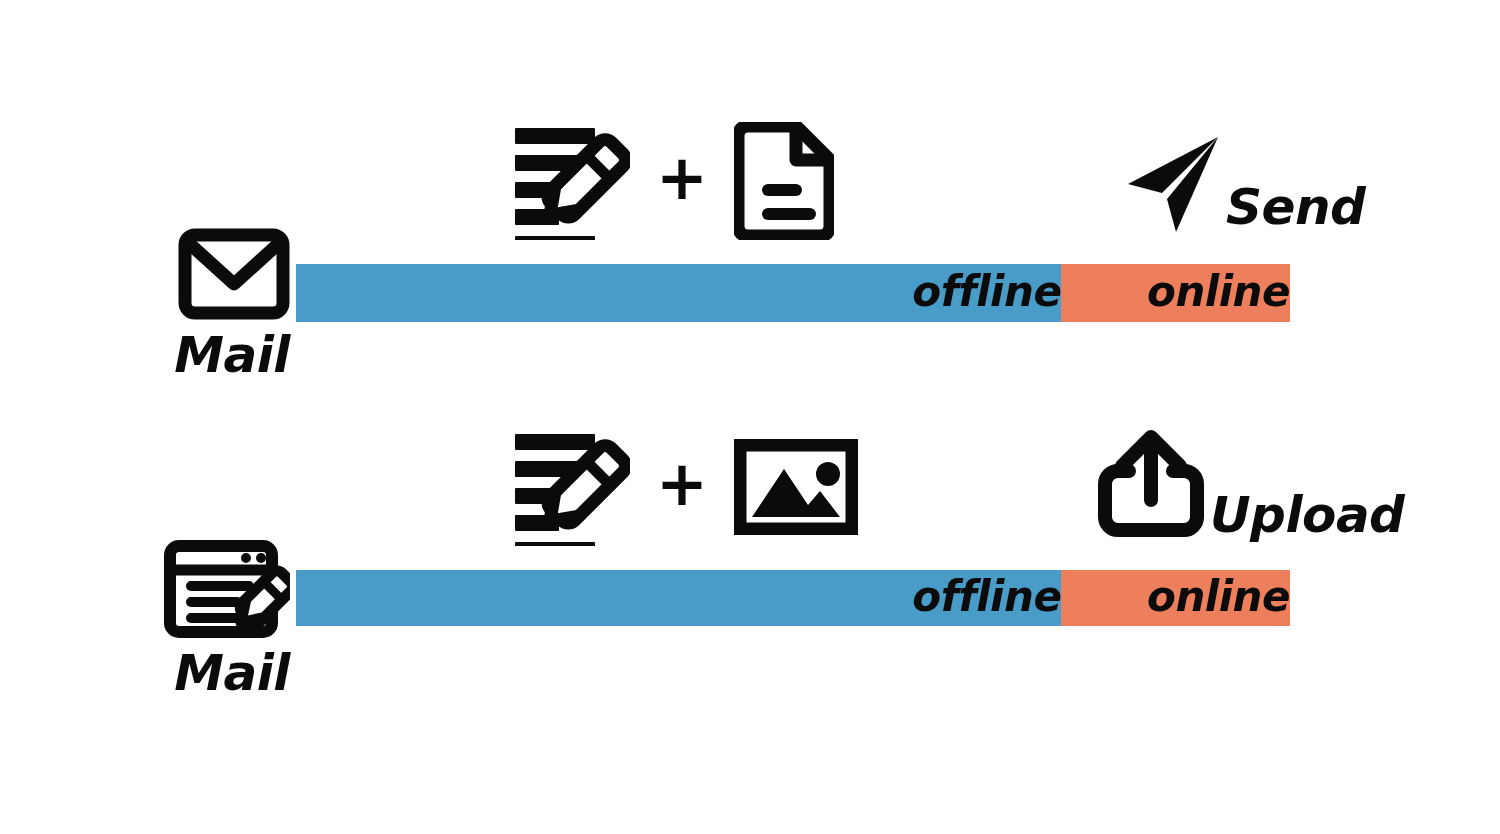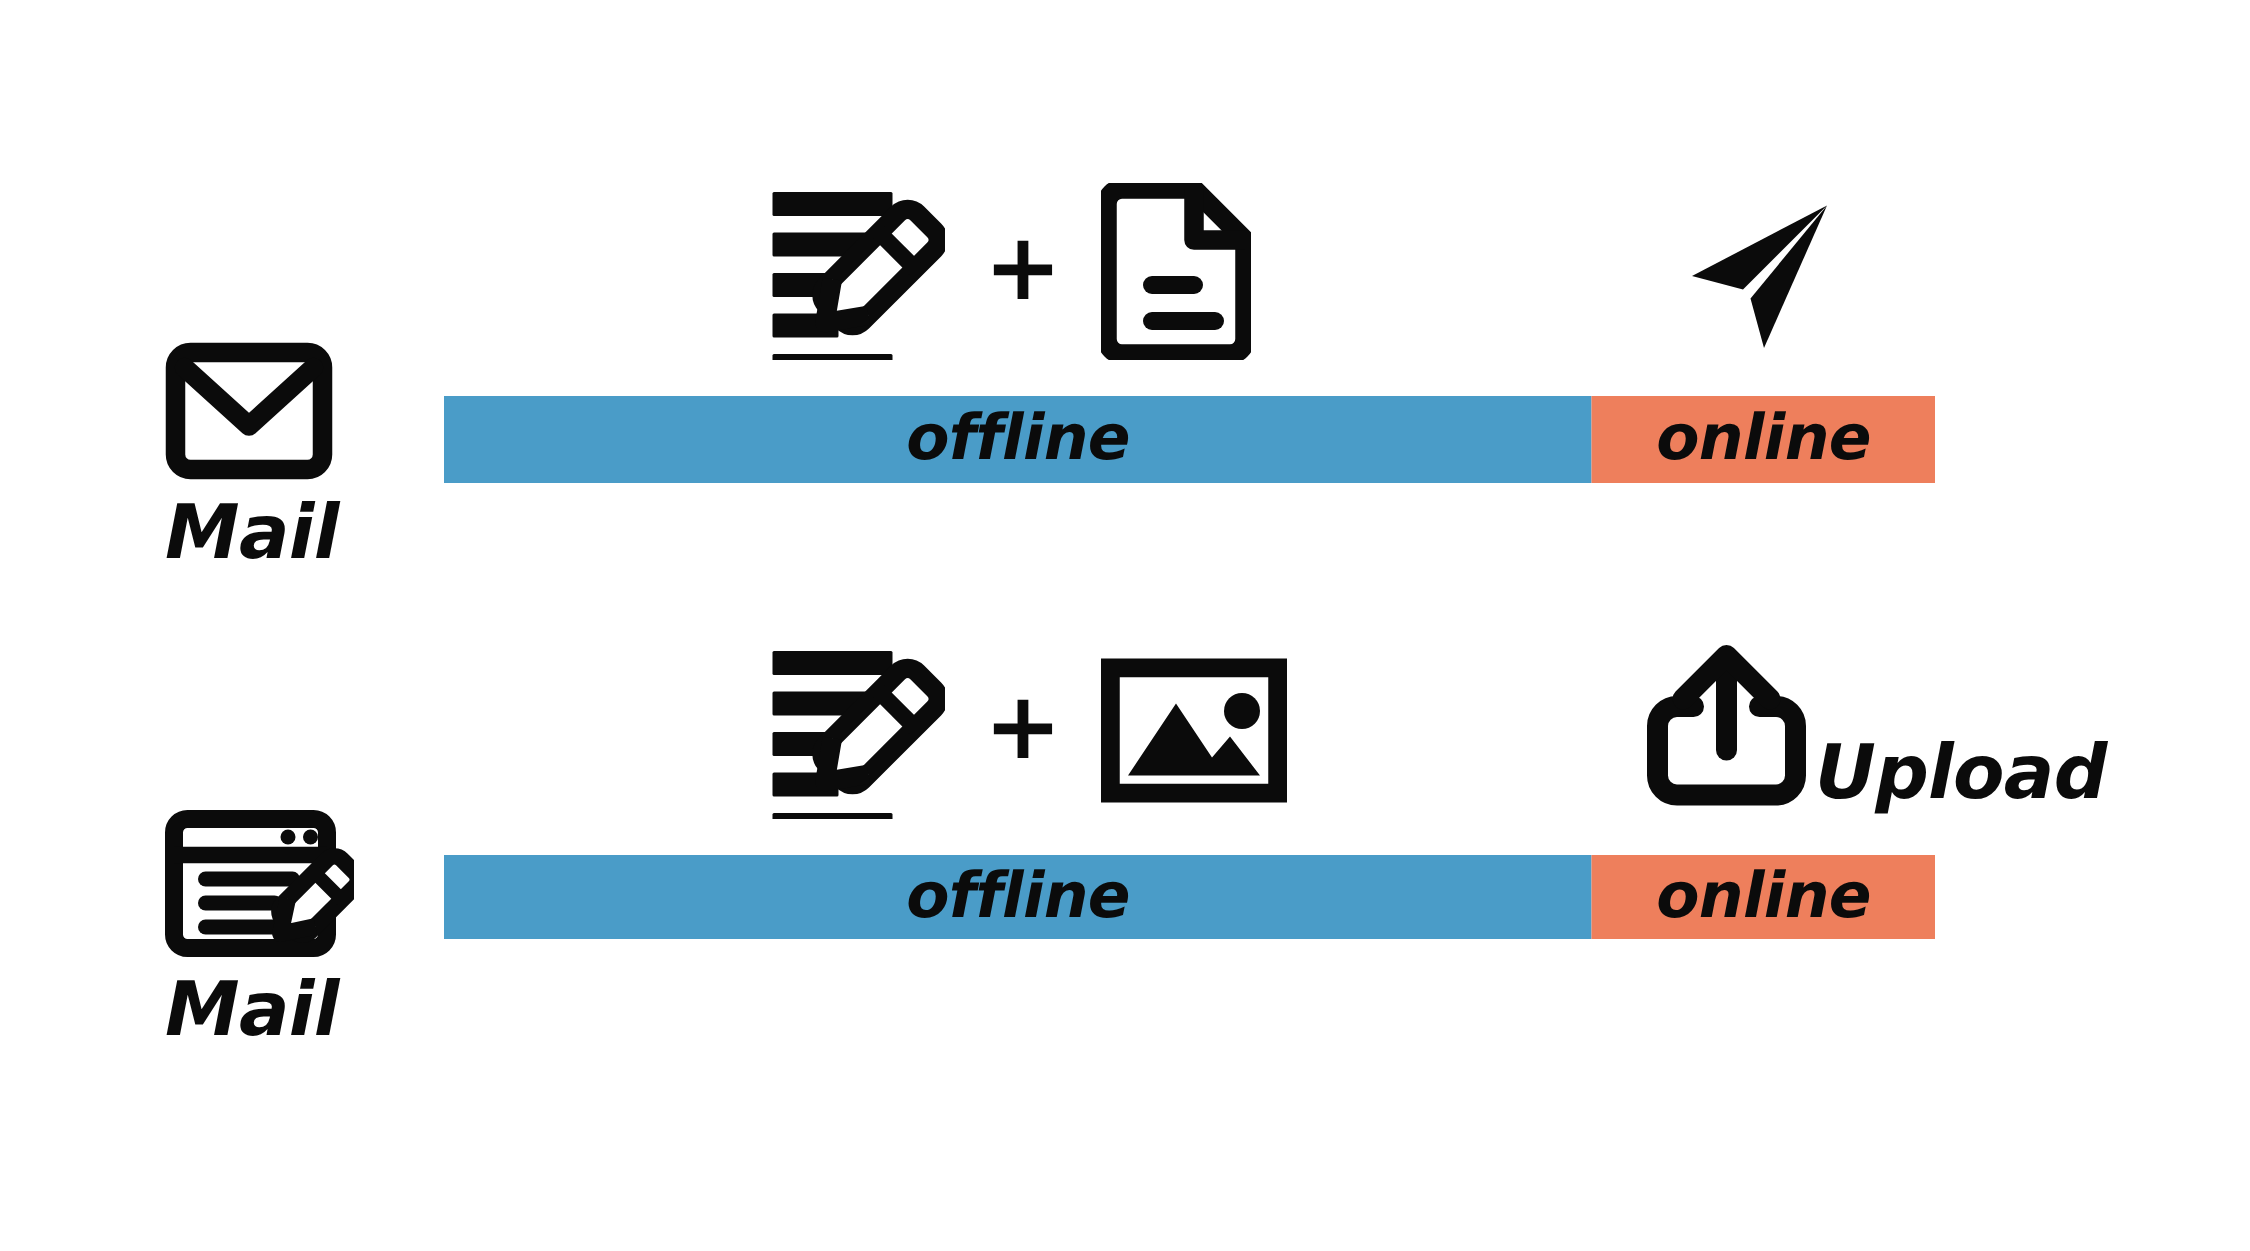--- a/index.html
+++ b/index.html
@@ -26,21 +26,21 @@
   
   .row { position: absolute; left: 0; width: 1500px; }
   #row-mail { top: 0px;   height: 400px; }
   #row-blog { top: 400px; height: 400px; }
 
   
   .channel {
     position: absolute;
     left: 110px;
     width: 180px;
-    text-align: left;
+    text-align: right;
   }
   .channel-icon {
     display: block;
     margin: 0 auto;
     line-height: 0;
   }
   .channel-label {
     display: block;
     font-family: "DejaVu Sans", sans-serif;
     font-weight: bold;
@@ -89,21 +89,21 @@
 
   
   .bar {
     position: absolute;
     display: flex;
     overflow: hidden;
   }
   .bar-seg {
     display: flex;
     align-items: center;
-    justify-content: center;
+    justify-content: flex-end;
     height: 100%;
   }
   .bar-seg span {
     font-family: "DejaVu Sans", sans-serif;
     font-weight: bold;
     font-style: italic;
     font-size: 42px;
     line-height: 1;
     color: #0b0b0b;
     letter-spacing: -0.5px;
@@ -159,20 +159,21 @@
       </span>
     </div>
 
     <div class="action" style="left:1122px; top:132px;">
       <span class="glyph">
         <svg width="100" height="100" viewBox="0 0 100 100" aria-hidden="true">
           <path d="M96 5 L6 52 L40 61 Z" fill="#0b0b0b"></path>
           <path d="M96 5 L45 67 L54 100 Z" fill="#0b0b0b"></path>
         </svg>
       </span>
+      <span class="action-label">Send</span>
     </div>
 
     <div class="bar" style="left:296px; top:264px; width:994px; height:58px;">
       <div class="bar-seg" style="width:77%; background:#4a9cc8;">
         <span>offline</span>
       </div>
       <div class="bar-seg" style="width:23%; background:#ee7f5c;">
         <span>online</span>
       </div>
     </div>

